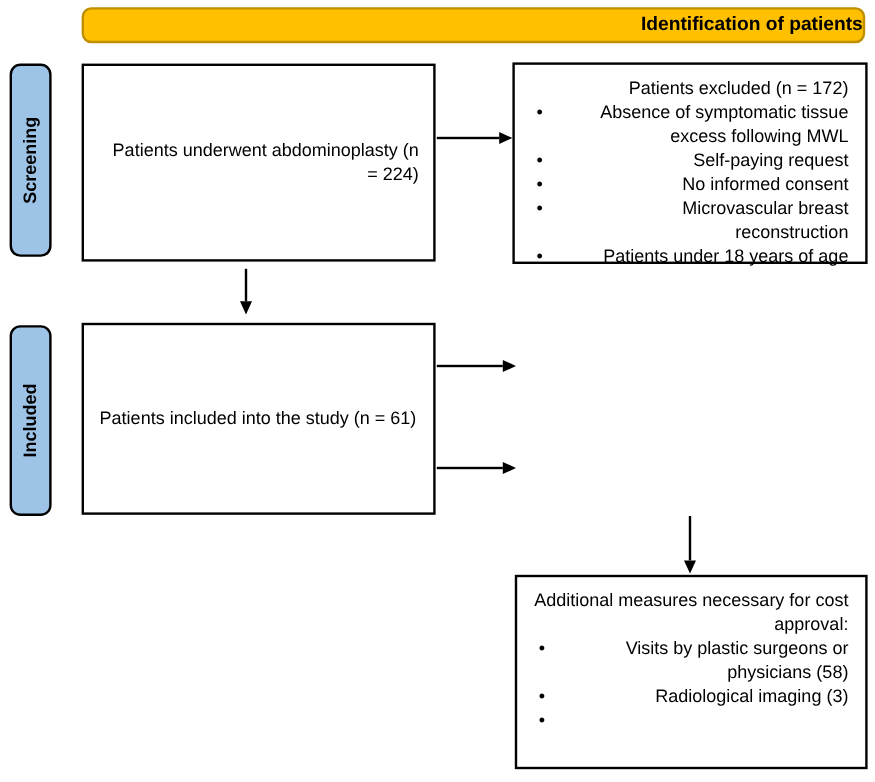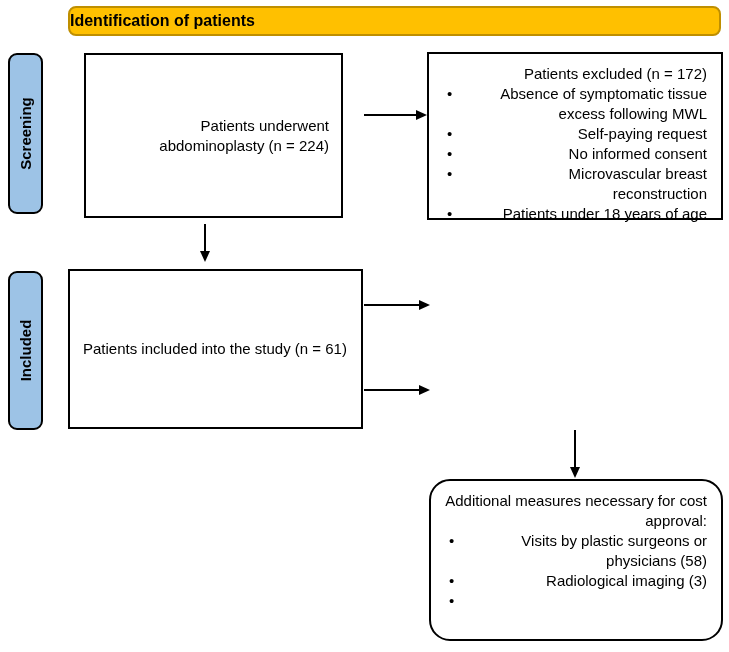--- a/index.html
+++ b/index.html
@@ -5,21 +5,21 @@
   html,body{margin:0;padding:0;background:#fff;}
   .page{
     position:relative;width:729px;height:652px;background:#fff;
     font-family:"Liberation Sans",sans-serif;color:#000;overflow:hidden;
   }
   
   .banner{
     position:absolute;left:68px;top:6px;width:653px;height:30px;
     background:var(--header-fill,#FFC000);
     border:2px solid var(--header-border,#BF8F00);
-    border-radius:8px;display:flex;align-items:center;justify-content:flex-start;
+    border-radius:8px;display:flex;align-items:center;justify-content:flex-end;
     font-weight:bold;font-size:16px;box-sizing:border-box;
   }
   
   .stage{
     position:absolute;left:8px;width:35px;
     background:var(--stage-fill,#9DC3E6);
     border:2px solid var(--line-color,#000);
     border-radius:9px;display:flex;align-items:center;justify-content:center;
     box-sizing:border-box;
   }
@@ -28,26 +28,26 @@
   .vtext{transform:rotate(-90deg);white-space:nowrap;font-weight:bold;font-size:15px;}
   
   .box{
     position:absolute;background:#fff;border:2px solid var(--line-color,#000);
     font-size:15px;line-height:1.33;box-sizing:border-box;text-align:right;
   }
   .box p{margin:0;}
   .box.center{display:flex;align-items:center;}
   .box.center p{padding:0 12px 0 13px;}
   .box.top{padding:10px 14px 8px 12px;}
-  .box-abdominoplasty{left:84px;top:53px;width:259px;height:165px;}
+  .box-abdominoplasty{left:68px;top:53px;width:295px;height:165px;}
   .box-excluded{left:427px;top:52px;width:296px;height:168px;}
   .box-included-study{left:68px;top:269px;width:295px;height:160px;}
   .box-one-request{left:430px;top:266px;width:294px;height:74px;}
   .box-multiple-requests{left:430px;top:353px;width:294px;height:73px;}
-  .box-additional{left:429px;top:479px;width:294px;height:162px;border-radius:21px;}
+  .box-additional{left:429px;top:479px;width:294px;height:162px;}
   
   ul.bullets{margin:0;padding:0;list-style:none;}
   ul.bullets li{position:relative;padding-left:31px;}
   ul.bullets .dot{position:absolute;left:6px;}
   
   .arrow-h{position:absolute;height:2px;background:var(--line-color,#000);}
   .arrow-h::after{
     content:"";position:absolute;right:-11px;top:-4px;
     border-left:11px solid var(--line-color,#000);
     border-top:5px solid transparent;border-bottom:5px solid transparent;

